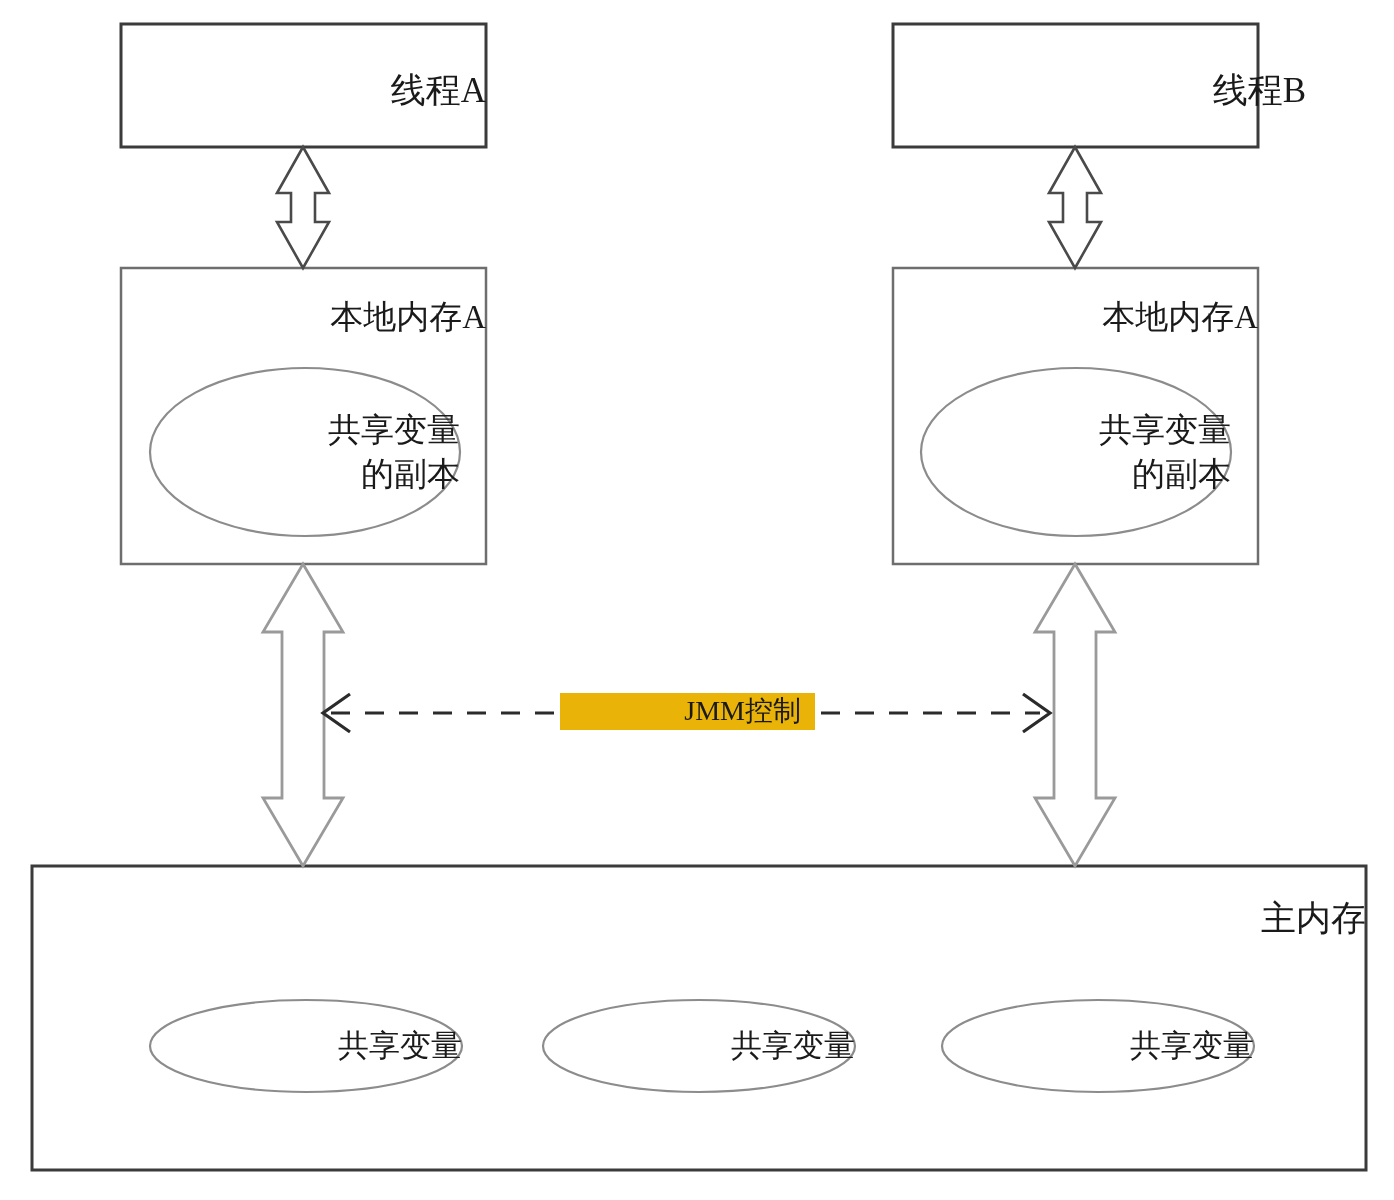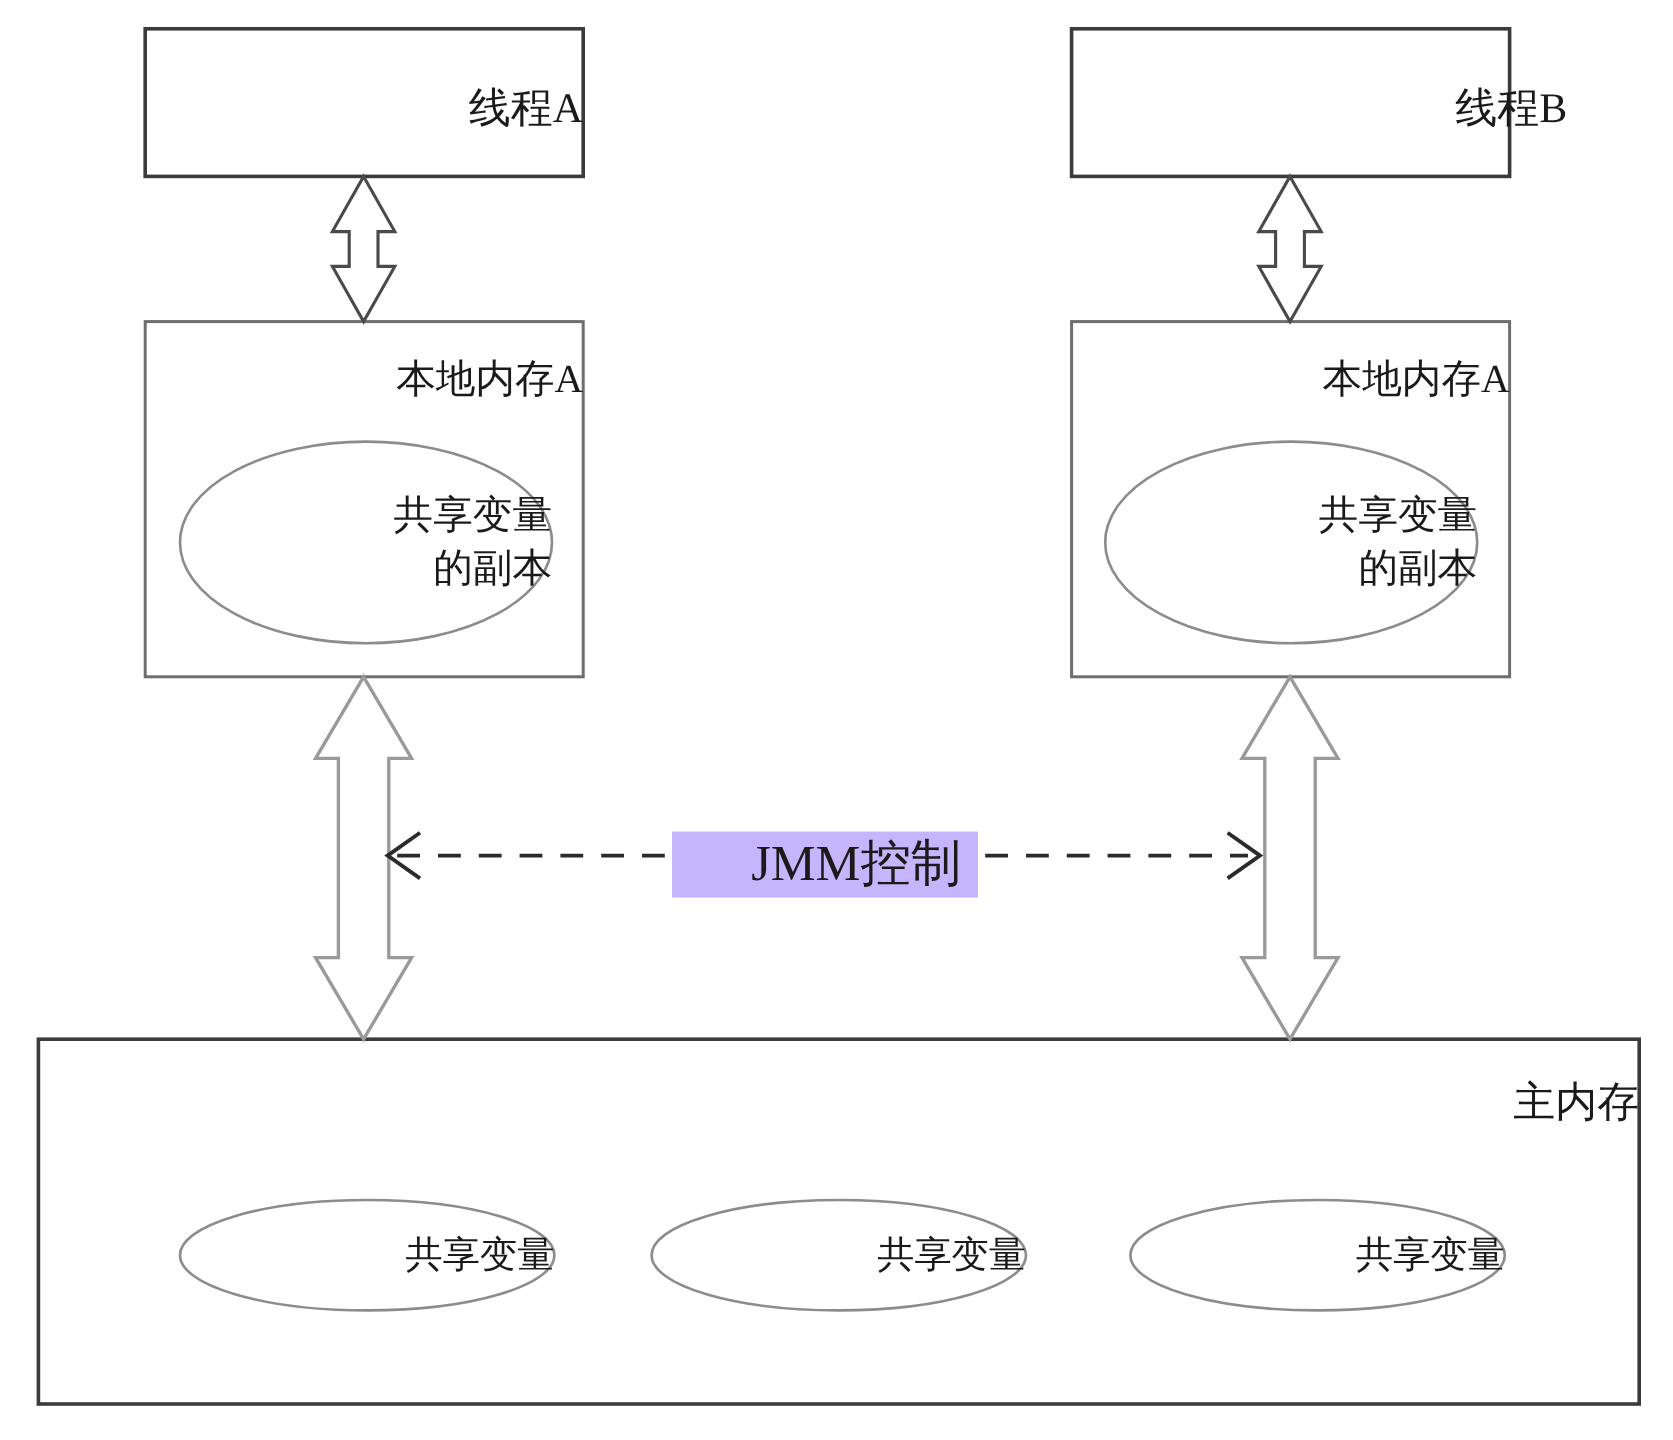--- a/index.html
+++ b/index.html
@@ -43,22 +43,22 @@
   .copy-label {
     font-size: 33px;
   }
   .mainmem-title {
     font-size: 35px;
   }
   .shared-var-label {
     font-size: 31px;
   }
   .edge-label.jmm {
-    font-size: 42px;
-    background: #c4b5fd;
+    font-size: 28px;
+    background: #eab308;
     padding: 0 14px;
   }
 </style>
 </head>
 <body>
 
 <div id="diagram-root">
 
   <svg id="diagram-svg" viewBox="0 0 1394 1200" xmlns="http://www.w3.org/2000/svg">
 

